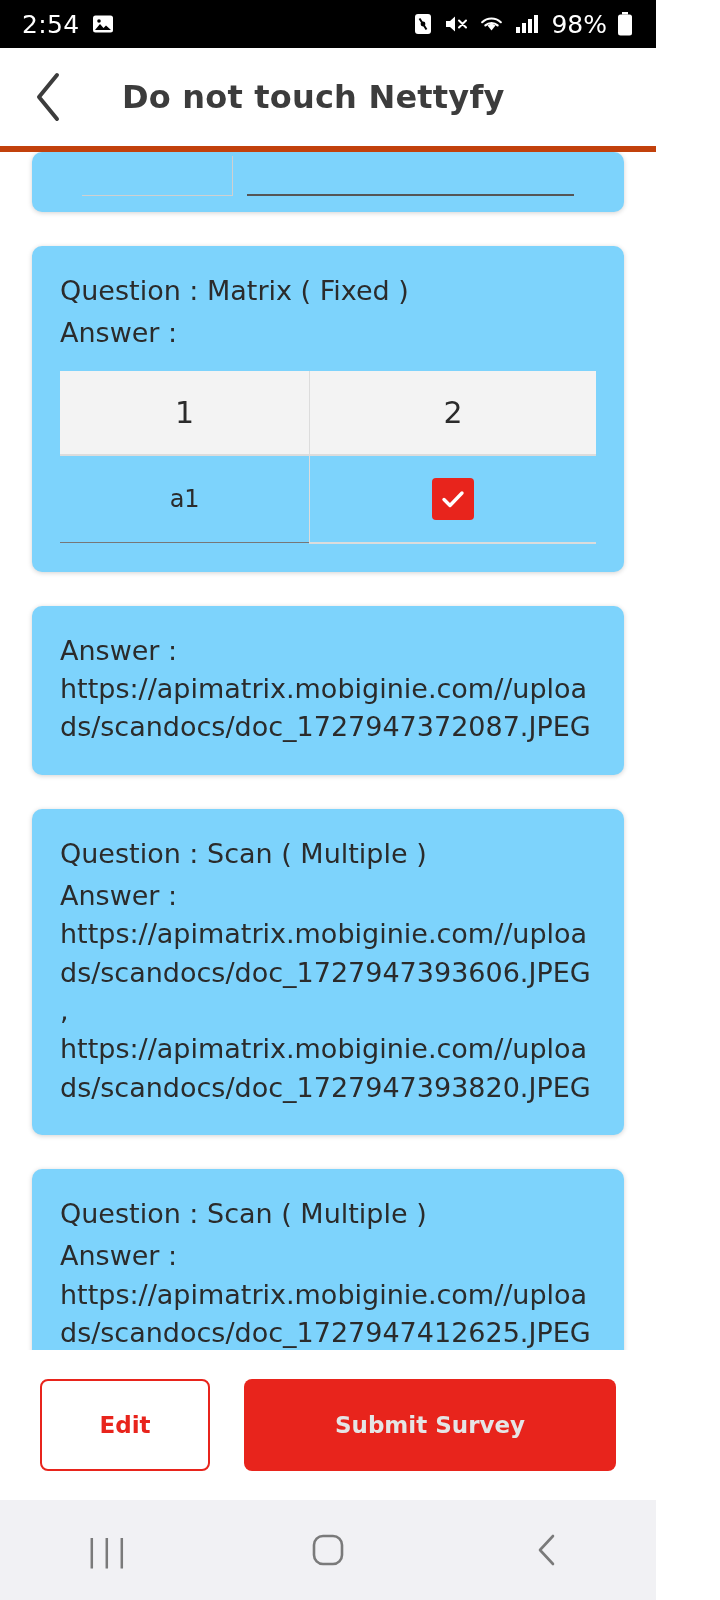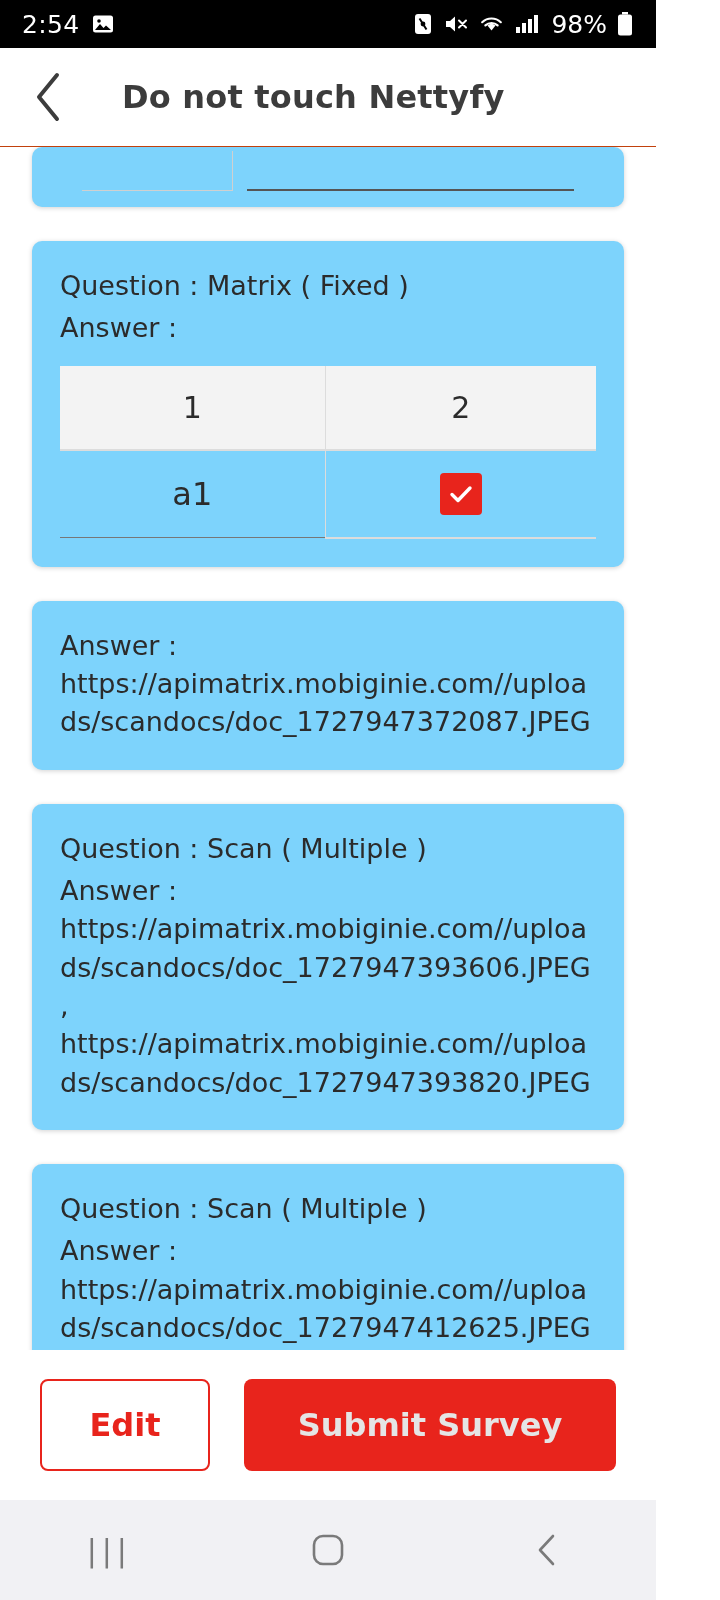--- a/index.html
+++ b/index.html
@@ -34,21 +34,21 @@
   .status-batt-text { font-size: 25px; font-weight: 500; margin-left: 2px; }
   .ic { display: inline-block; }
   .ic svg { display: block; }
 
   
   .appbar {
     flex: 0 0 98px;
     background: #ffffff;
     display: flex;
     align-items: center;
-    border-bottom: 1px solid #c2410c;
+    border-bottom: 6px solid #c2410c;
     position: relative;
   }
   .back-btn {
     width: 96px; height: 98px;
     display: flex; align-items: center; justify-content: center;
     cursor: pointer;
   }
   .appbar-title {
     font-size: 32px;
     font-weight: bold;
@@ -116,21 +116,21 @@
     text-align: center;
     border-bottom: 2px solid #dcdcdc;
   }
   .matrix th.col1 { border-right: 1px solid #dcdcdc; }
   .matrix td {
     padding: 22px 26px;
     text-align: center;
     vertical-align: middle;
   }
   .matrix td.rowlabel {
-    font-size: 32px;
+    font-size: 24px;
     color: #2b2b2b;
     border-right: 1px solid #dcdcdc;
     border-bottom: 1px solid #777;
     position: relative;
   }
   .matrix tr.row-sep td { border-bottom: 2px solid #dcdcdc; }
   .matrix td.cellbox { border-bottom: 1px solid #dcdcdc; }
   .matrix tr:last-child td.rowlabel { border-bottom: 1px solid #777; }
   .cb {
     width: 42px; height: 42px;
@@ -151,21 +151,21 @@
     align-items: center;
     gap: 34px;
     padding: 0 40px;
   }
   .btn {
     height: 92px;
     border-radius: 8px;
     display: flex;
     align-items: center;
     justify-content: center;
-    font-size: 32px;
+    font-size: 23px;
     font-weight: bold;
     cursor: pointer;
     user-select: none;
   }
   .btn-edit {
     flex: 0 0 170px;
     border: 2px solid #e8241c;
     color: #e8241c;
     background: #ffffff;
   }

